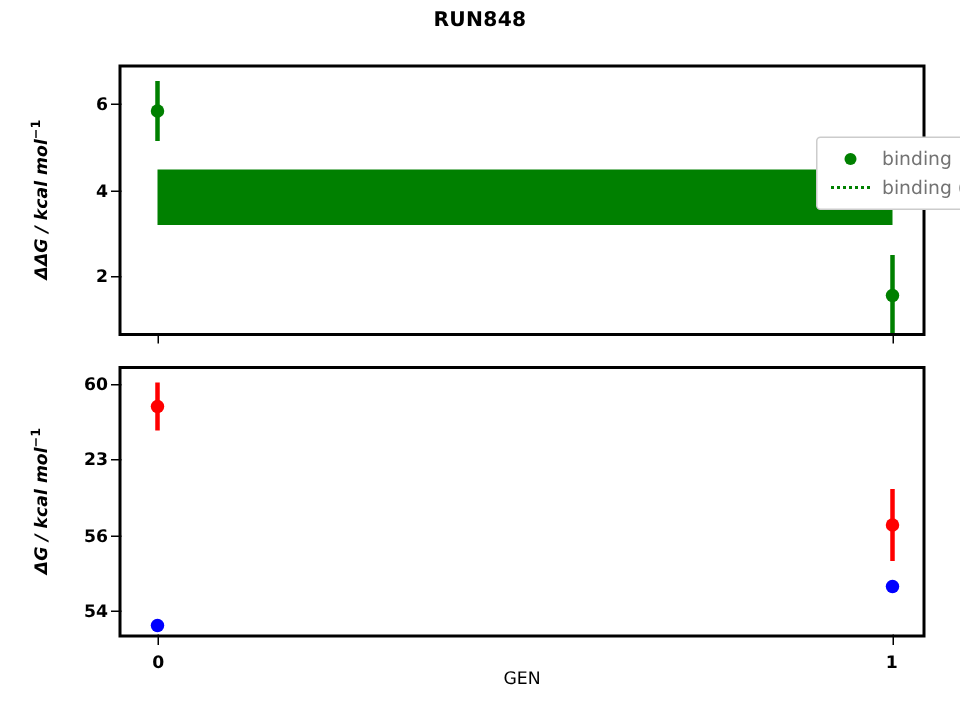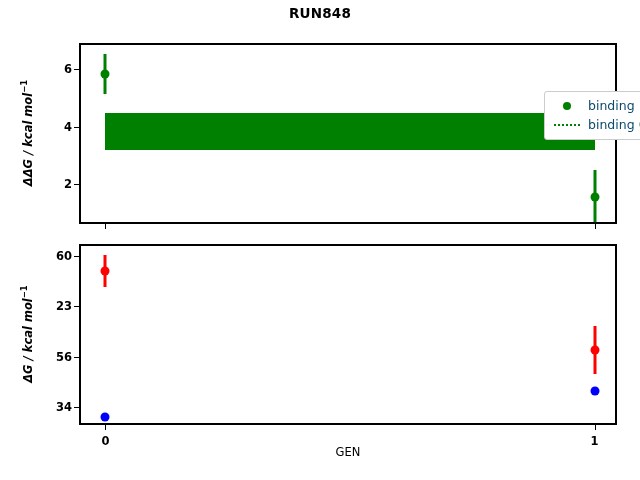--- a/index.html
+++ b/index.html
@@ -42,21 +42,21 @@
   .marker{position:absolute;border-radius:50%;transform:translate(-50%,-50%);}
   .band{position:absolute;}
 
   
   .legend{
     position:absolute;background:#ffffff;border:1px solid #cccccc;border-radius:3px;
     box-shadow:0 0 0 0 rgba(0,0,0,0);padding:4px 7px 5px 7px;box-sizing:border-box;
   }
   .legend-row{display:flex;align-items:center;height:19px;}
   .legend-key{width:30px;display:flex;align-items:center;justify-content:center;flex:0 0 30px;}
-  .legend-label{font-size:12.5px;color:#0c4a6e;white-space:nowrap;padding-left:6px;}
+  .legend-label{font-size:12.5px;color:#737373;white-space:nowrap;padding-left:6px;}
   .key-dot{width:8px;height:8px;border-radius:50%;display:block;}
   .key-dotline{width:26px;height:0;border-top:2.2px dotted #008000;display:block;}
   #legend-top{left:463px;top:46px;}
 </style>
 </head>
 <body>
 
 <div id="figure">
 
   <div class="fig-title">RUN848</div>
@@ -104,21 +104,21 @@
         <div class="marker" style="left: 24.4545px; top: 171.447px; width: 9px; height: 9px; background: rgb(0, 0, 255);"></div>
         <div class="errbar" style="left: 513.545px; top: 142.789px; height: 3.51944px; width: 3px; background: rgb(0, 0, 255);"></div>
         <div class="marker" style="left: 513.545px; top: 144.549px; width: 9px; height: 9px; background: rgb(0, 0, 255);"></div>
         <div class="errbar" style="left: 24.4545px; top: 8.79861px; height: 32.6806px; width: 3px; background: rgb(255, 0, 0);"></div>
         <div class="marker" style="left: 24.4545px; top: 25.1389px; width: 9px; height: 9px; background: rgb(255, 0, 0);"></div>
         <div class="errbar" style="left: 513.545px; top: 80.4444px; height: 47.7639px; width: 3px; background: rgb(255, 0, 0);"></div>
         <div class="marker" style="left: 513.545px; top: 104.326px; width: 9px; height: 9px; background: rgb(255, 0, 0);"></div>
       </div>
     <div id="ticks-bottom">
         <div class="ytick" style="top: 160.889px;"></div>
-        <div class="yticklabel" style="top: 160.889px;">34</div>
+        <div class="yticklabel" style="top: 160.889px;">54</div>
         <div class="ytick" style="top: 110.611px;"></div>
         <div class="yticklabel" style="top: 110.611px; text-align: center;">56</div>
         <div class="ytick" style="top: 60.3333px;"></div>
         <div class="yticklabel" style="top: 60.3333px;">23</div>
         <div class="ytick" style="top: 10.0556px;"></div>
         <div class="yticklabel" style="top: 10.0556px;">60</div>
         <div class="xtick" style="left: 24.4545px;"></div>
         <div class="xticklabel" style="left: 24.4545px;">0</div>
         <div class="xtick" style="left: 513.545px;"></div>
         <div class="xticklabel" style="left: 513.545px;">1</div>

